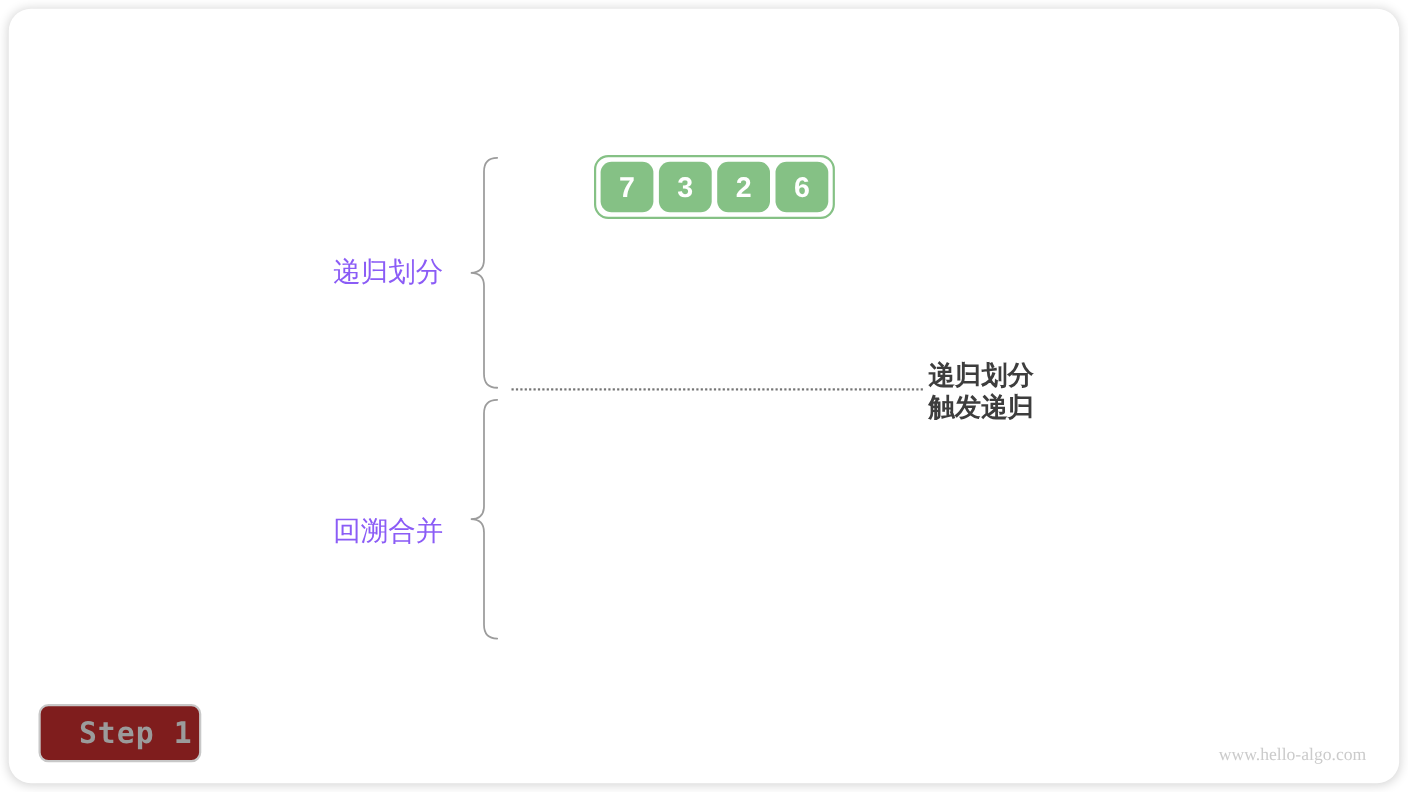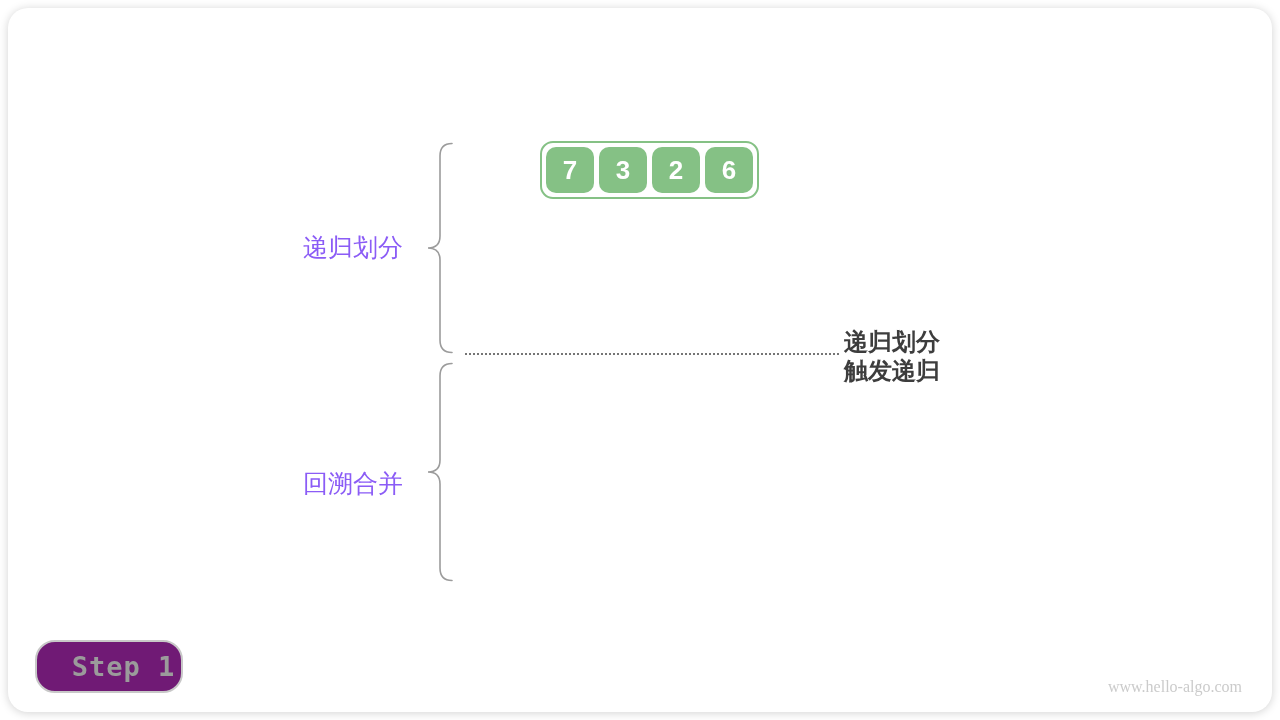--- a/index.html
+++ b/index.html
@@ -76,23 +76,23 @@
     font-weight: 700;
     color: #3D3D3D;
     line-height: 29px;
     white-space: nowrap;
   }
   
   .step-badge {
     position: absolute;
     left: 27px; top: 632px;
     width: 148px; height: 53px;
-    background: #701a75;
+    background: #7f1d1d;
     border: 2px solid #C8C8C8;
-    border-radius: 20px;
+    border-radius: 9px;
     display: flex;
     align-items: center;
     justify-content: center;
     font-family: "DejaVu Sans Mono", "Liberation Mono", monospace;
     font-size: 27px;
     font-weight: 700;
     color: #9B9B9B;
     letter-spacing: 1px;
     padding-left: 29px;
   }

